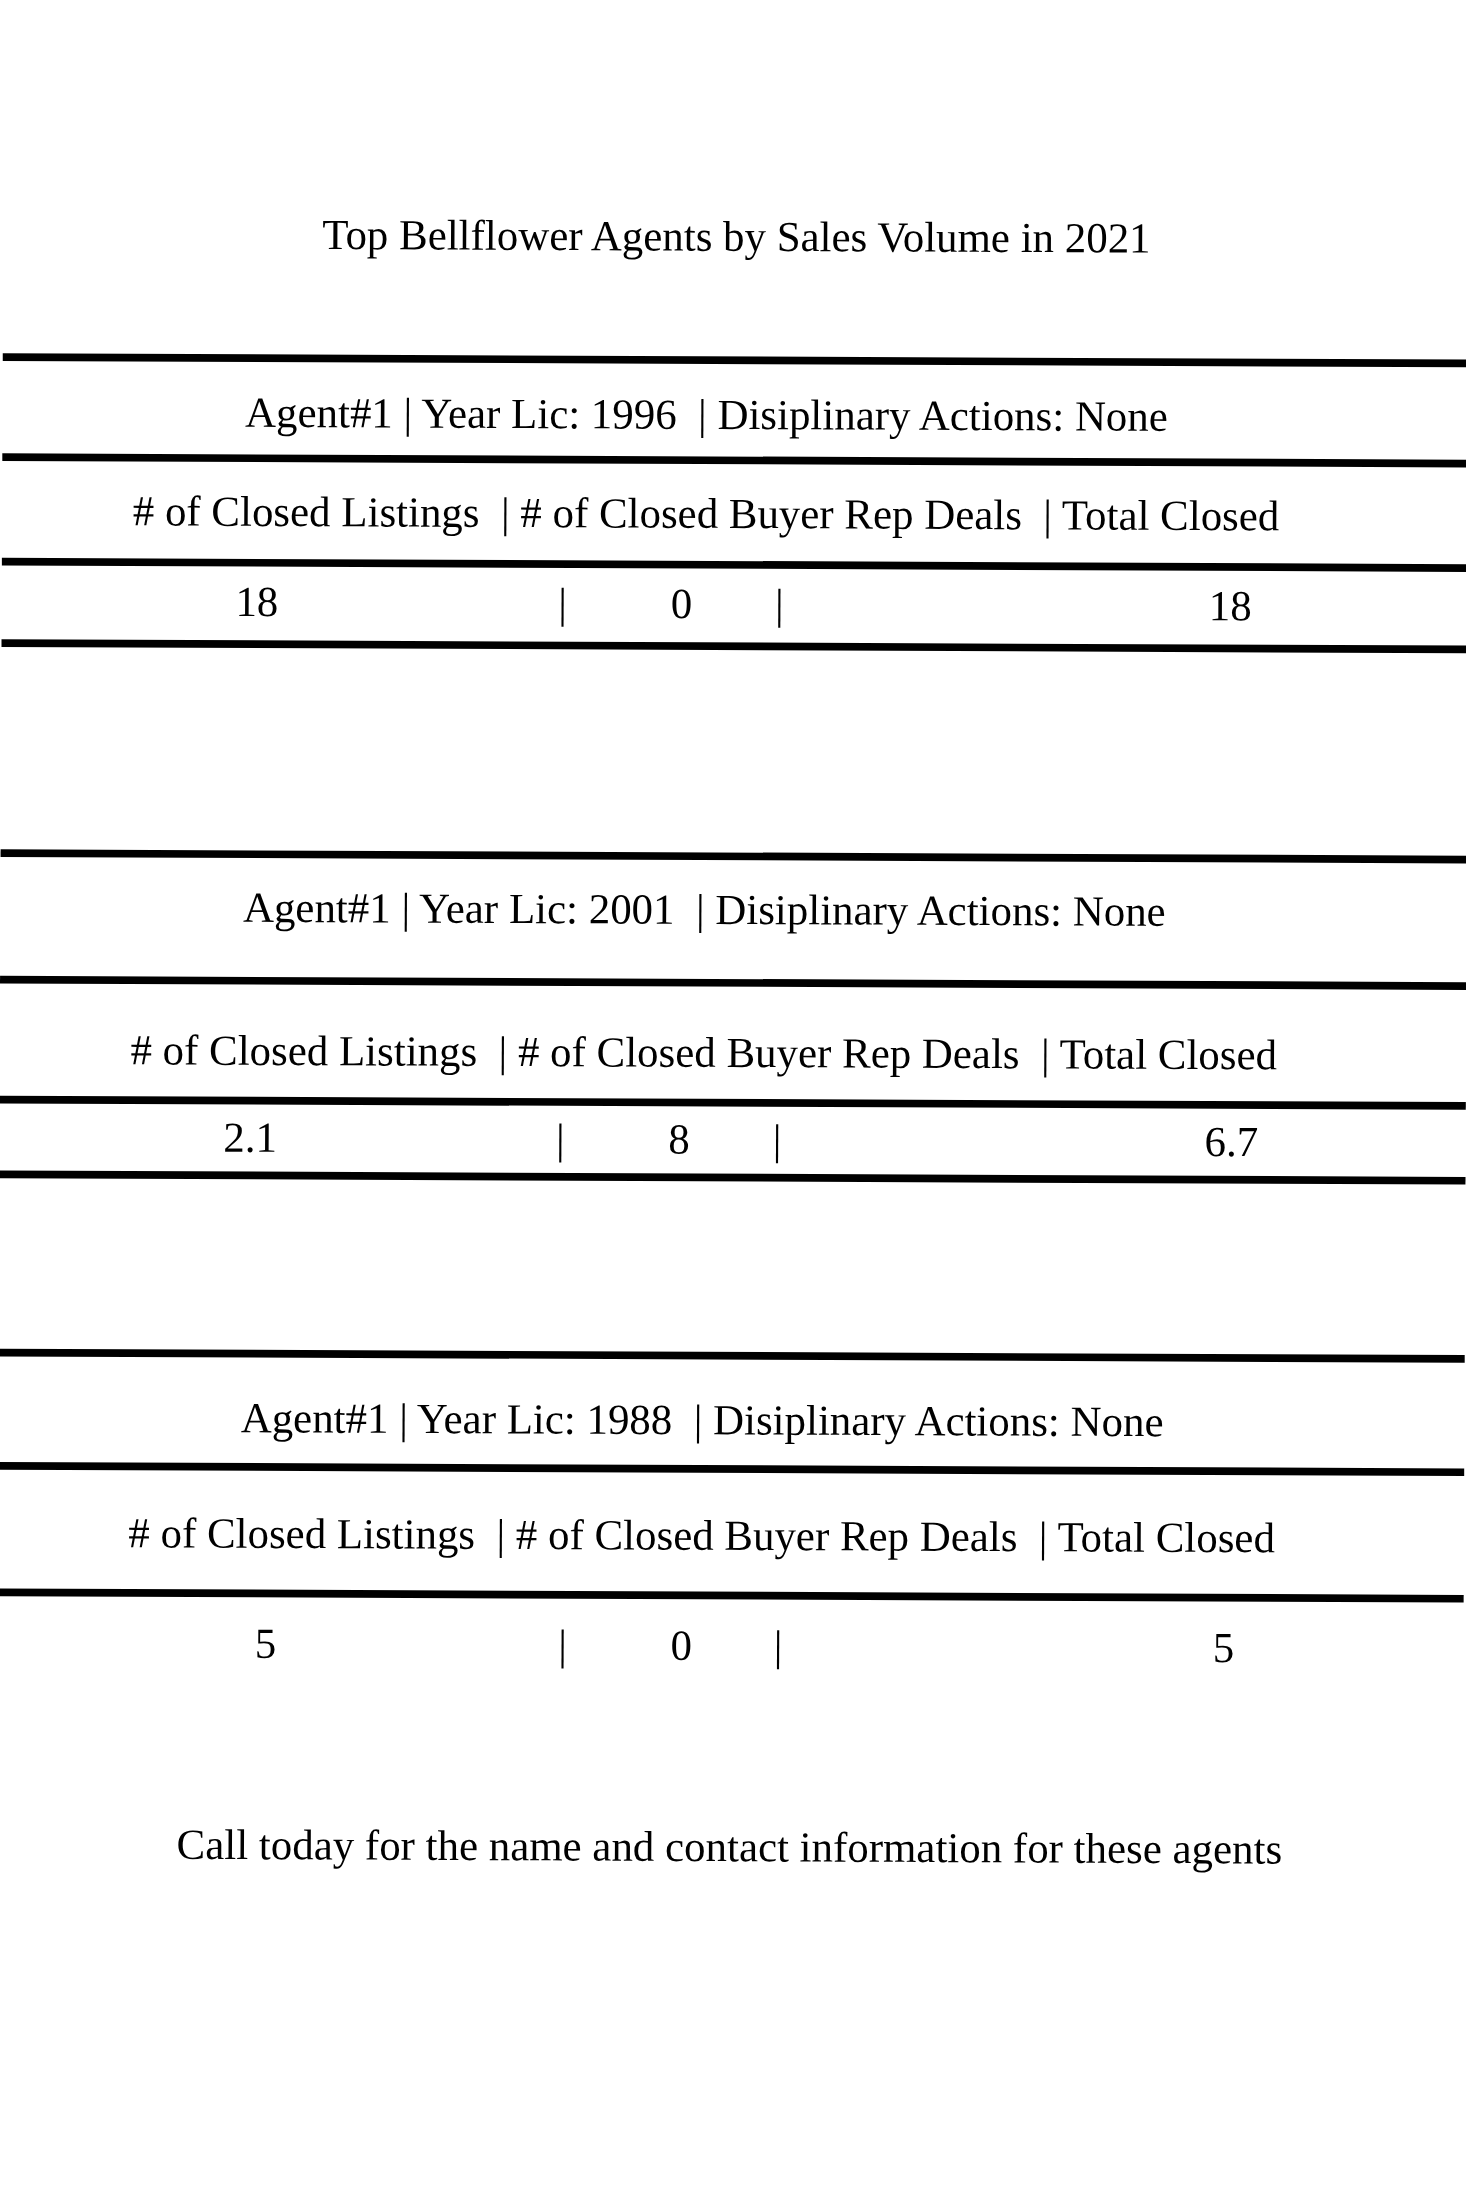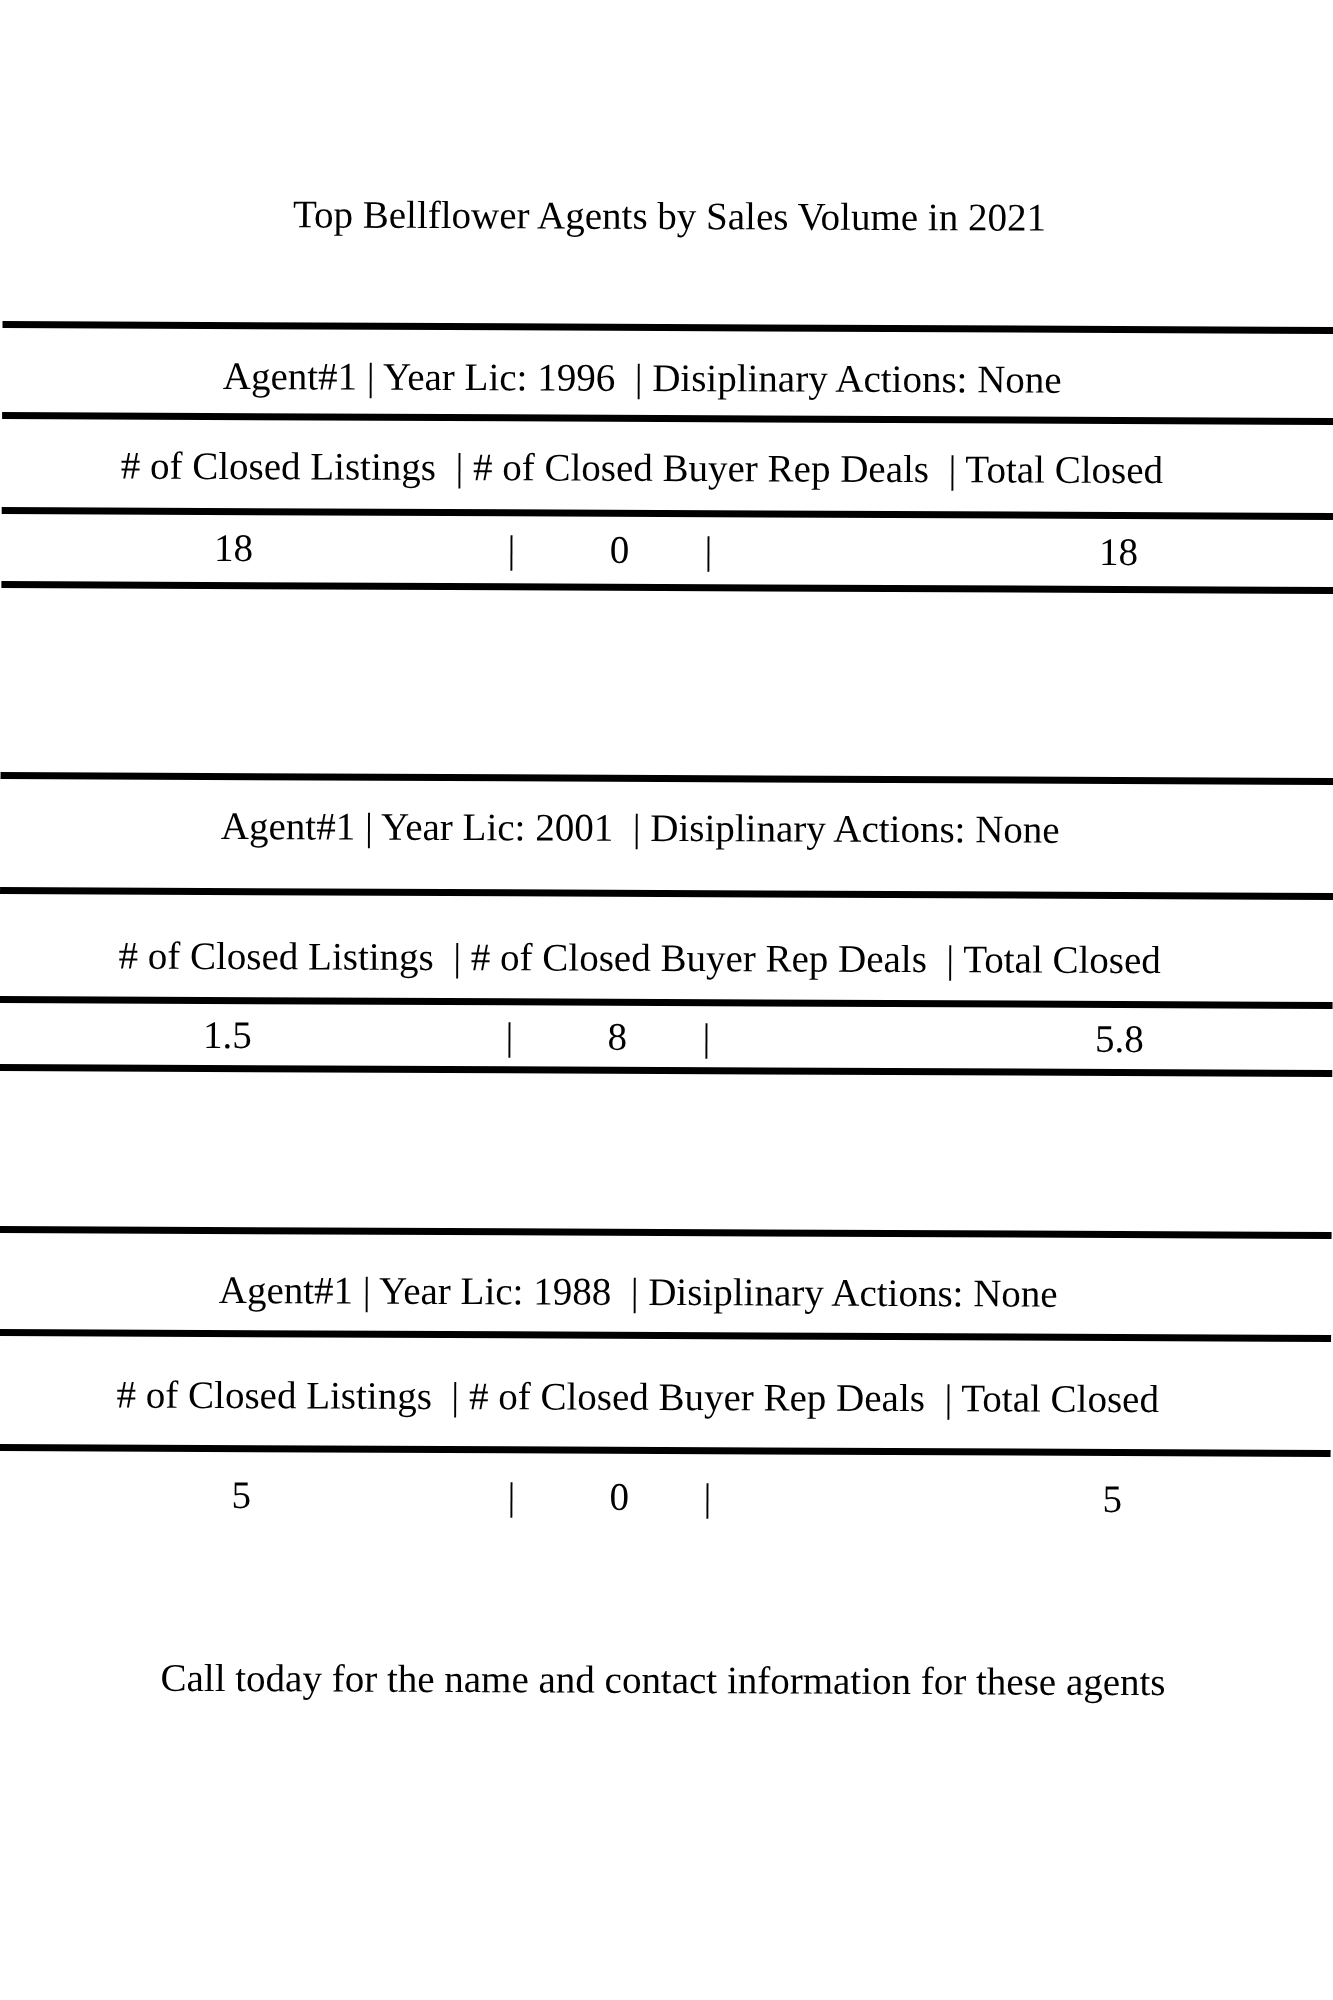--- a/index.html
+++ b/index.html
@@ -98,25 +98,25 @@
     <span class="dv" style="left:1117px">18</span>
   </div>
   <div class="line" style="top:584px"></div>
 
   <div class="line" style="top:775px"></div>
   <div class="trow" style="top:805px">Agent#1 | Year Lic: 2001  | Disiplinary Actions: None</div>
   <div class="line" style="top:890px"></div>
   <div class="trow" style="top:935px"># of Closed Listings  | # of Closed Buyer Rep Deals  | Total Closed</div>
   <div class="line" style="top:999px"></div>
   <div class="drow" style="top:1014px">
-    <span class="dv" style="left:228px">1.5</span>
+    <span class="dv" style="left:228px">2.1</span>
     <span class="dv" style="left:510px">|</span>
     <span class="dv" style="left:618px">8</span>
     <span class="dv" style="left:707px">|</span>
-    <span class="dv" style="left:1120px">5.8</span>
+    <span class="dv" style="left:1120px">6.7</span>
   </div>
   <div class="line" style="top:1067px"></div>
 
   <div class="line" style="top:1229px"></div>
   <div class="trow" style="top:1269px">Agent#1 | Year Lic: 1988  | Disiplinary Actions: None</div>
   <div class="line" style="top:1332px"></div>
   <div class="trow" style="top:1374px"># of Closed Listings  | # of Closed Buyer Rep Deals  | Total Closed</div>
   <div class="line" style="top:1447px"></div>
   <div class="drow" style="top:1474px">
     <span class="dv" style="left:244px">5</span>

